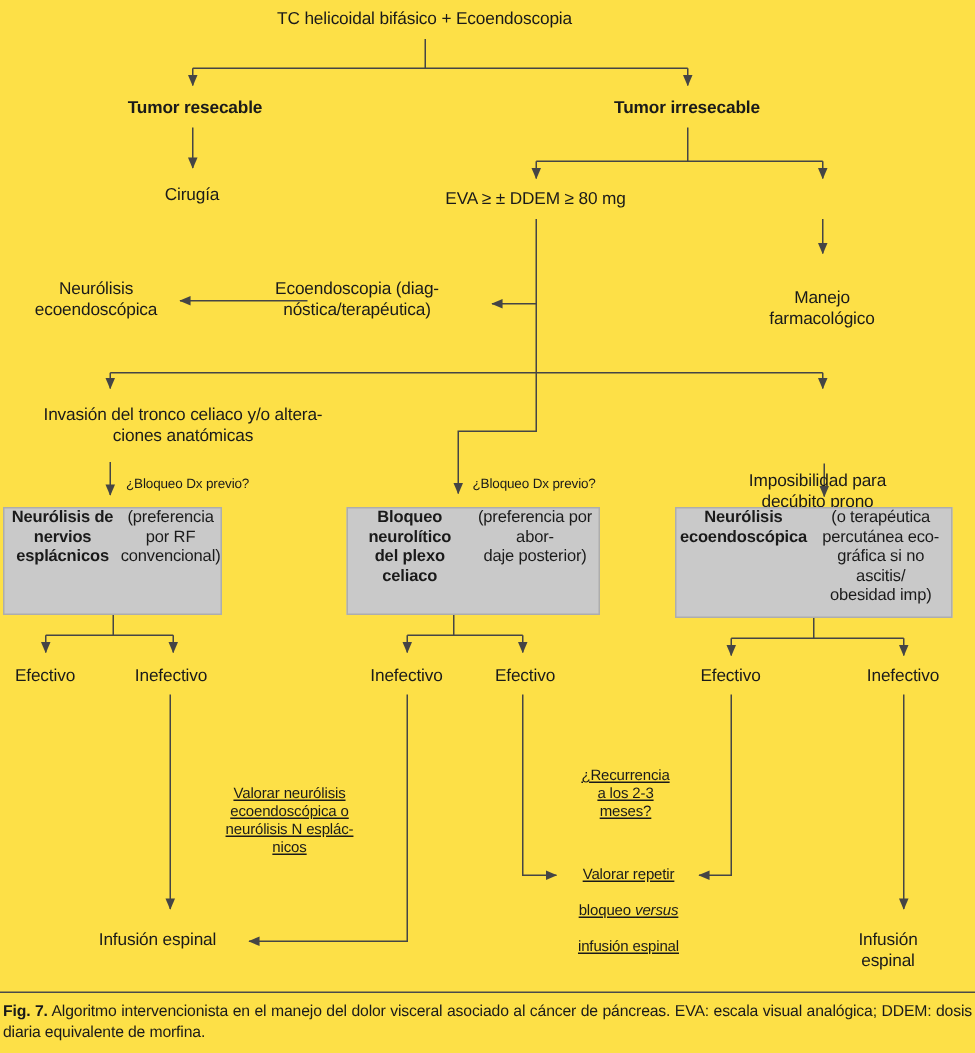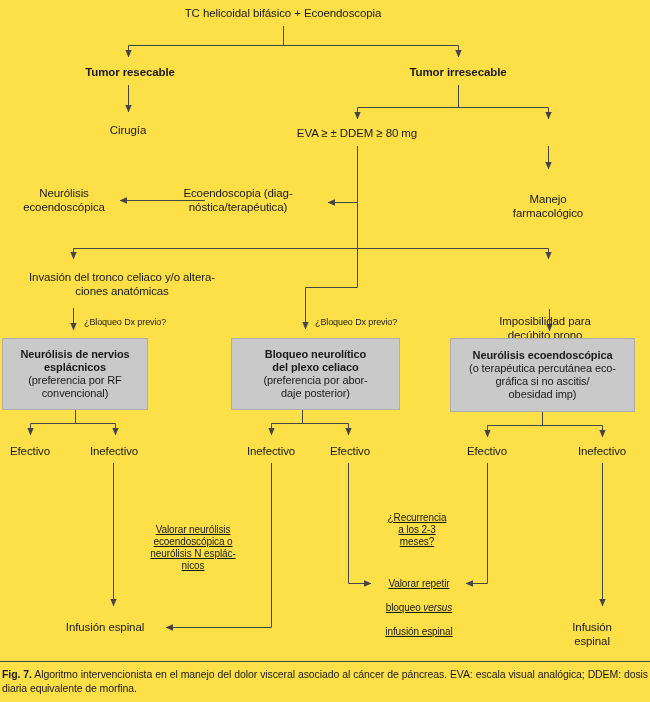--- a/index.html
+++ b/index.html
@@ -20,21 +20,21 @@
     white-space:pre-line;font-size:11.5px;line-height:14px;
   }
   .bold{font-weight:bold;}
   .small{font-size:10px;line-height:12px;text-decoration:underline;}
   .anno{
     position:absolute;white-space:nowrap;font-size:9px;line-height:12px;
   }
   .gbox{
     position:absolute;background:var(--box-fill);border:1px solid var(--box-border);
     box-sizing:border-box;text-align:center;font-size:11px;line-height:13px;
-    display:flex;flex-direction:column;justify-content:center;
+    display:flex;flex-direction:row;justify-content:center;
   }
   .gbox .title{font-weight:bold;white-space:pre-line;}
   .gbox .note{white-space:pre-line;}
   #caption-rule{
     position:absolute;left:0;top:661px;width:650px;border-top:1px solid #4a4a4a;
   }
   #caption{
     position:absolute;left:2px;top:667px;width:646px;
     font-size:10.5px;line-height:14px;text-align:justify;
   }

